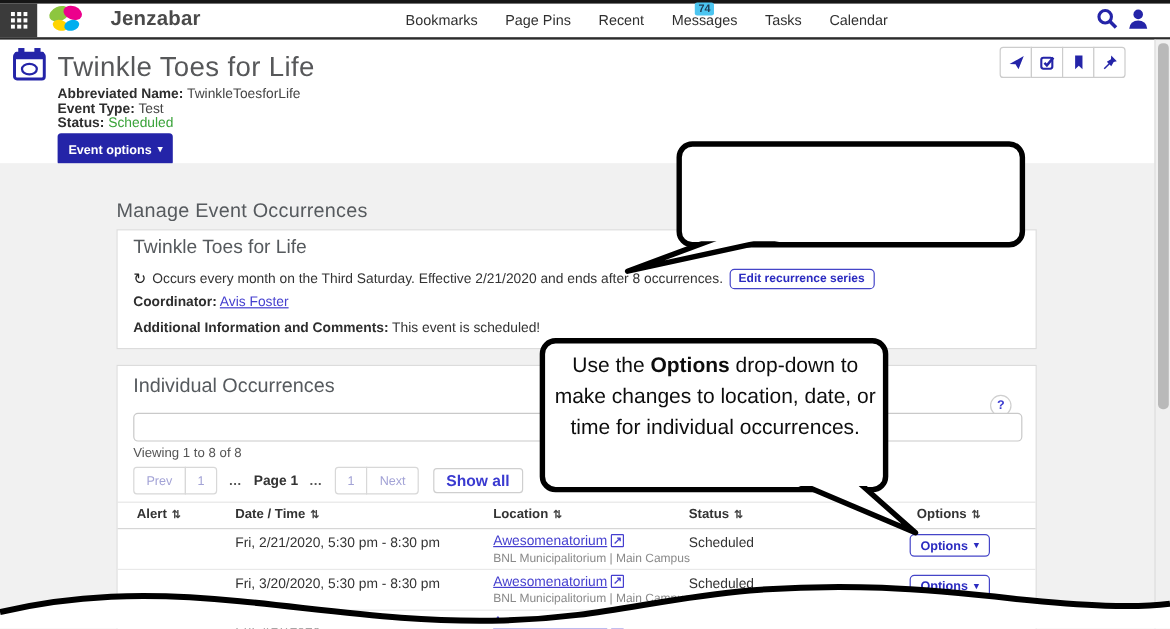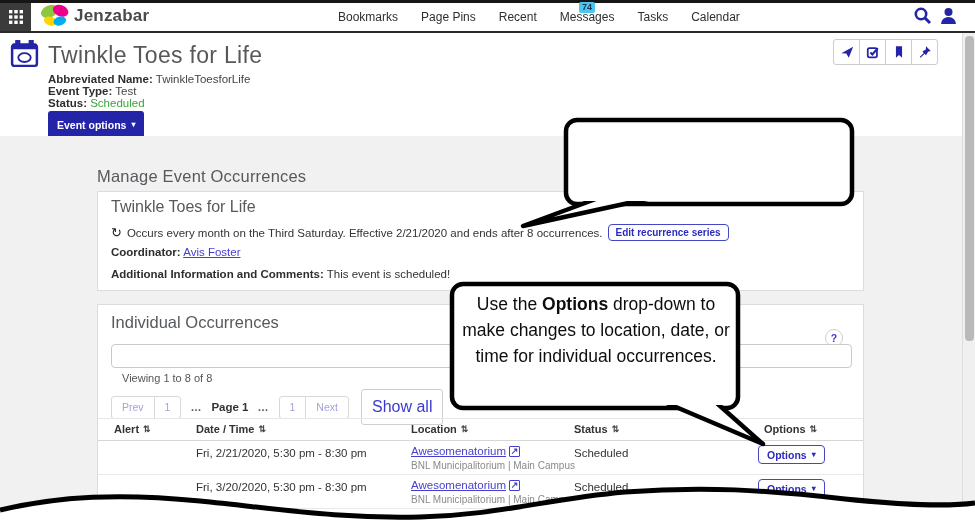--- a/index.html
+++ b/index.html
@@ -5,21 +5,21 @@
   html,body{margin:0;padding:0;}
   body{font-family:"Liberation Sans",sans-serif;background:#fff;}
   .screen{position:relative;width:975px;height:524px;overflow:hidden;background:#fff;}
   svg{display:block;}
 
   
   .topbar{position:absolute;left:0;top:0;width:975px;height:28px;background:#fff;
           border-top:3px solid #161616;border-bottom:2px solid #2b2b2b;z-index:5;}
   .apps-tile{position:absolute;left:0;top:0;width:31px;height:28px;background:#3b3b3b;
              display:flex;align-items:center;justify-content:center;}
-  .logo{position:absolute;left:39px;top:-1px;display:flex;align-items:center;gap:3px;}
+  .logo{position:absolute;left:39px;top:-1px;display:flex;align-items:center;gap:21px;}
   .logo-text{font-size:17px;font-weight:bold;color:#4a4a4a;letter-spacing:.2px;}
   .nav{position:absolute;left:338px;top:7px;display:flex;gap:23px;}
   .nav-item{position:relative;font-size:12px;color:#2f2f2f;cursor:pointer;white-space:nowrap;}
   .nav-badge{position:absolute;left:50%;transform:translateX(-50%);top:-8px;background:#4cc5f0;
              color:#1e3a52;font-size:9px;font-weight:bold;padding:0 3px;border-radius:2px;line-height:11px;}
   .top-icons{position:absolute;right:18px;top:3px;display:flex;gap:8px;align-items:center;}
 
   
   .page-head{position:absolute;left:0;top:33px;width:963px;height:103px;background:#fff;}
   .cal-icon{position:absolute;left:9px;top:6px;}
@@ -53,31 +53,31 @@
   .addl-line{position:absolute;left:13px;top:76px;font-size:11.5px;color:#333;text-align:center;}
   a.plink{color:#453fcf;text-decoration:underline;cursor:pointer;}
 
   .card2{left:97px;top:168px;width:765px;height:230px;}
   .card2-title{position:absolute;left:13px;top:8px;font-size:16.5px;color:#565a5e;}
   .help-circle{position:absolute;left:727px;top:24px;width:16px;height:16px;border:1px solid #cfcfcf;
                border-radius:50%;display:flex;align-items:center;justify-content:center;
                font-size:10.5px;font-weight:bold;color:#3b3bd0;cursor:pointer;background:#fff;}
   .occ-search{position:absolute;left:13px;top:39px;width:723px;height:22px;border:1px solid #c9c9c9;
               border-radius:4px;font-size:12px;padding:0 8px;font-family:"Liberation Sans",sans-serif;}
-  .viewing{position:absolute;left:13px;top:67px;font-size:11px;color:#555;margin-left:11px;}
+  .viewing{position:absolute;left:13px;top:67px;font-size:11px;color:#555;}
   .pager{position:absolute;left:13px;top:84px;display:flex;align-items:center;gap:9px;}
   .pg-group{display:flex;}
   .pg-btn{border:1px solid #d8d8d8;background:#fff;color:#a3a3d6;font-size:10.5px;height:21px;
           padding:0 10px;margin-left:-1px;display:flex;align-items:center;font-family:"Liberation Sans",sans-serif;}
   .pg-group .pg-btn:first-child{border-radius:3px 0 0 3px;margin-left:0;}
   .pg-group .pg-btn:last-child{border-radius:0 3px 3px 0;}
   .pg-ellipsis{color:#555;font-size:11px;font-weight:bold;letter-spacing:1px;}
   .pg-current{color:#333;font-size:11.5px;font-weight:bold;}
   .btn-showall{border:1px solid #cfcfcf;border-radius:3px;background:#fff;color:#3a3ad0;
-               font-size:16px;font-weight:normal;height:36px;padding:0 10px;margin-left:3px;
+               font-size:13px;font-weight:bold;height:21px;padding:0 10px;margin-left:3px;
                font-family:"Liberation Sans",sans-serif;cursor:pointer;}
 
   
   .thead{position:absolute;left:0px;top:113px;width:765px;height:21px;border-top:1px solid #e7e7e7;
          border-bottom:1px solid #d6d6d6;}
   .th{position:absolute;top:4px;font-size:11px;font-weight:bold;color:#333;display:flex;gap:4px;align-items:center;cursor:pointer;}
   .sort{font-size:9px;color:#444;}
   .trow{position:absolute;left:0;width:765px;height:34px;border-bottom:1px solid #e9e9e9;}
   .cell{position:absolute;font-size:11.5px;color:#333;}
   .loc-sub{position:absolute;font-size:10px;color:#8a8a8a;}

